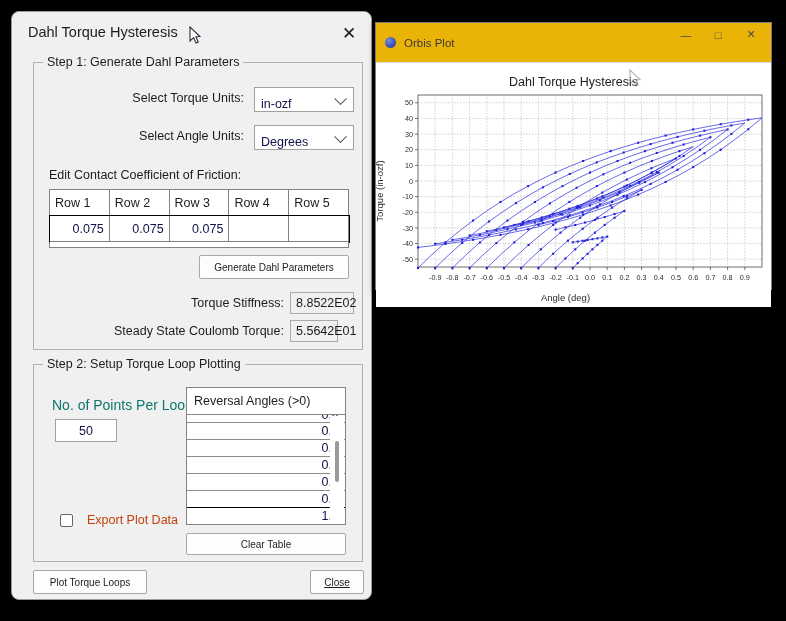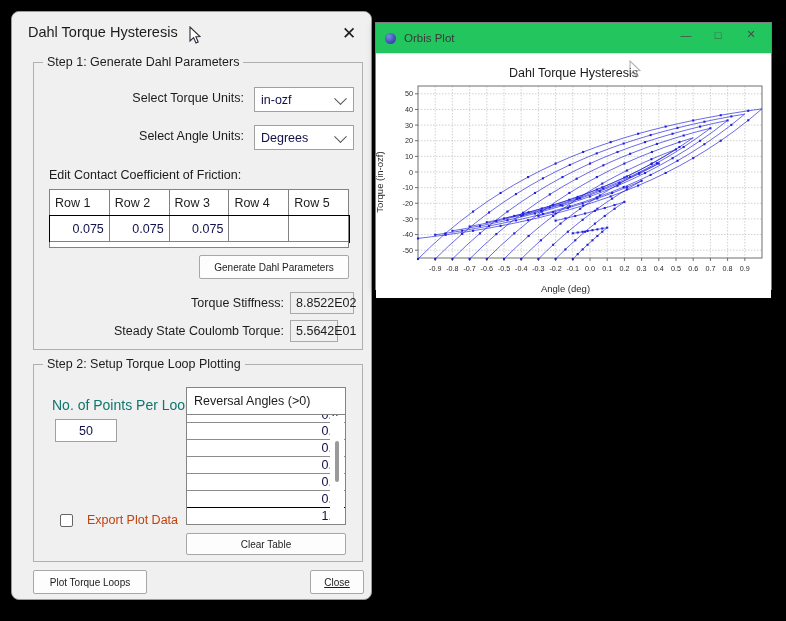--- a/index.html
+++ b/index.html
@@ -62,22 +62,22 @@
     font-size: 12.5px; color: #1c1c1c;
     text-align: right; white-space: nowrap;
   }
 
   
   .combo {
     position: absolute;
     height: 25px;
     background: #ffffff;
     border: 1px solid #a0a0a0;
-    display: flex; align-items: center;
-    padding: 0 6px;
+    display: flex; align-items: flex-start;
+    padding: 9px 6px;
     font-size: 12.5px; color: #10104a;
   }
   .combo .chev {
     position: absolute; right: 8px; top: 50%;
     transform: translateY(-60%);
     width: 9px; height: 9px;
     border-right: 1.4px solid #555; border-bottom: 1.4px solid #555;
     transform: translateY(-65%) rotate(45deg);
   }
 
@@ -183,21 +183,21 @@
   
   #plotwin {
     position: absolute;
     left: 375px; top: 22px;
     width: 397px; height: 268px;
     background: #ffffff;
     border: 1px solid #7d7d7d;
     box-shadow: 0 2px 7px rgba(0,0,0,0.5);
   }
   #plot-titlebar {
-    height: 31px; background: #22c55e;
+    height: 40px; background: #eab308;
     border-bottom: 1px solid #e2e2e2;
     display: flex; align-items: center;
     position: relative;
   }
   #plot-app-icon {
     width: 11px; height: 11px; border-radius: 50%;
     background: radial-gradient(circle at 35% 32%, #7b8ce0 0%, #3c4fb8 60%, #2b3a90 100%);
     margin-left: 9px;
   }
   #plot-app-title { margin-left: 8px; font-size: 11.5px; color: #3a3a3a; }

